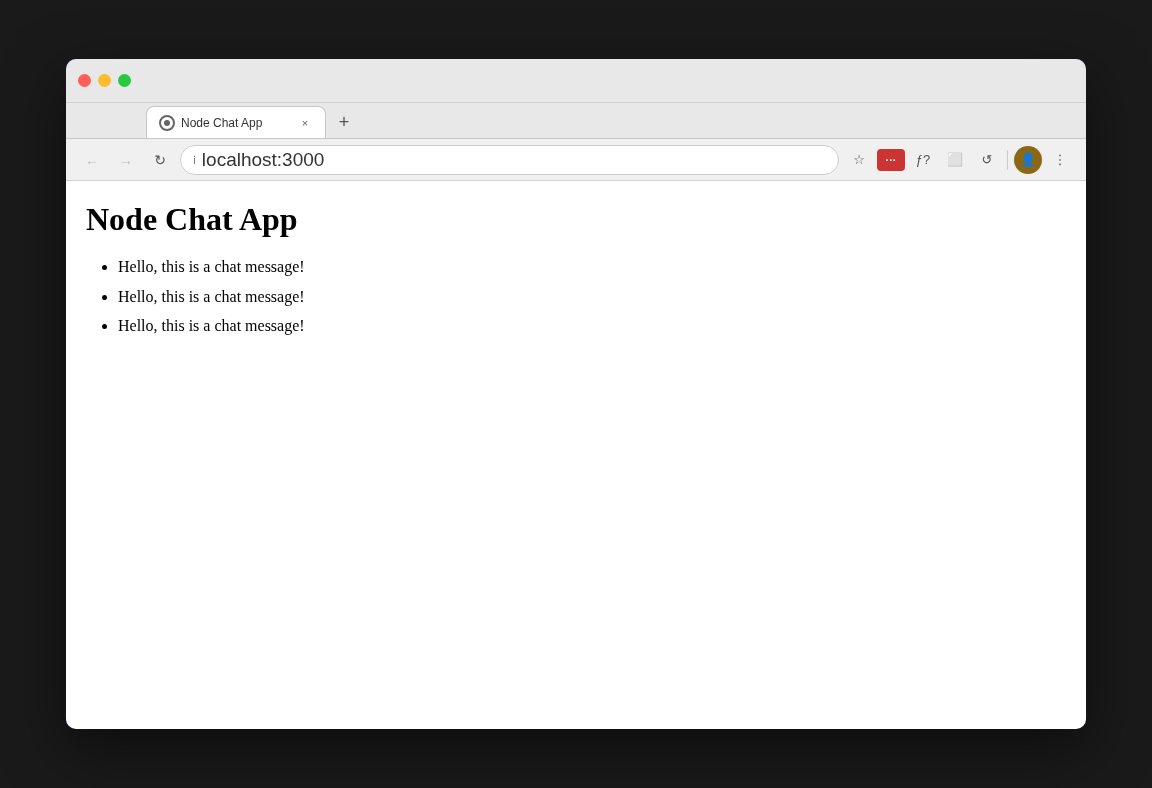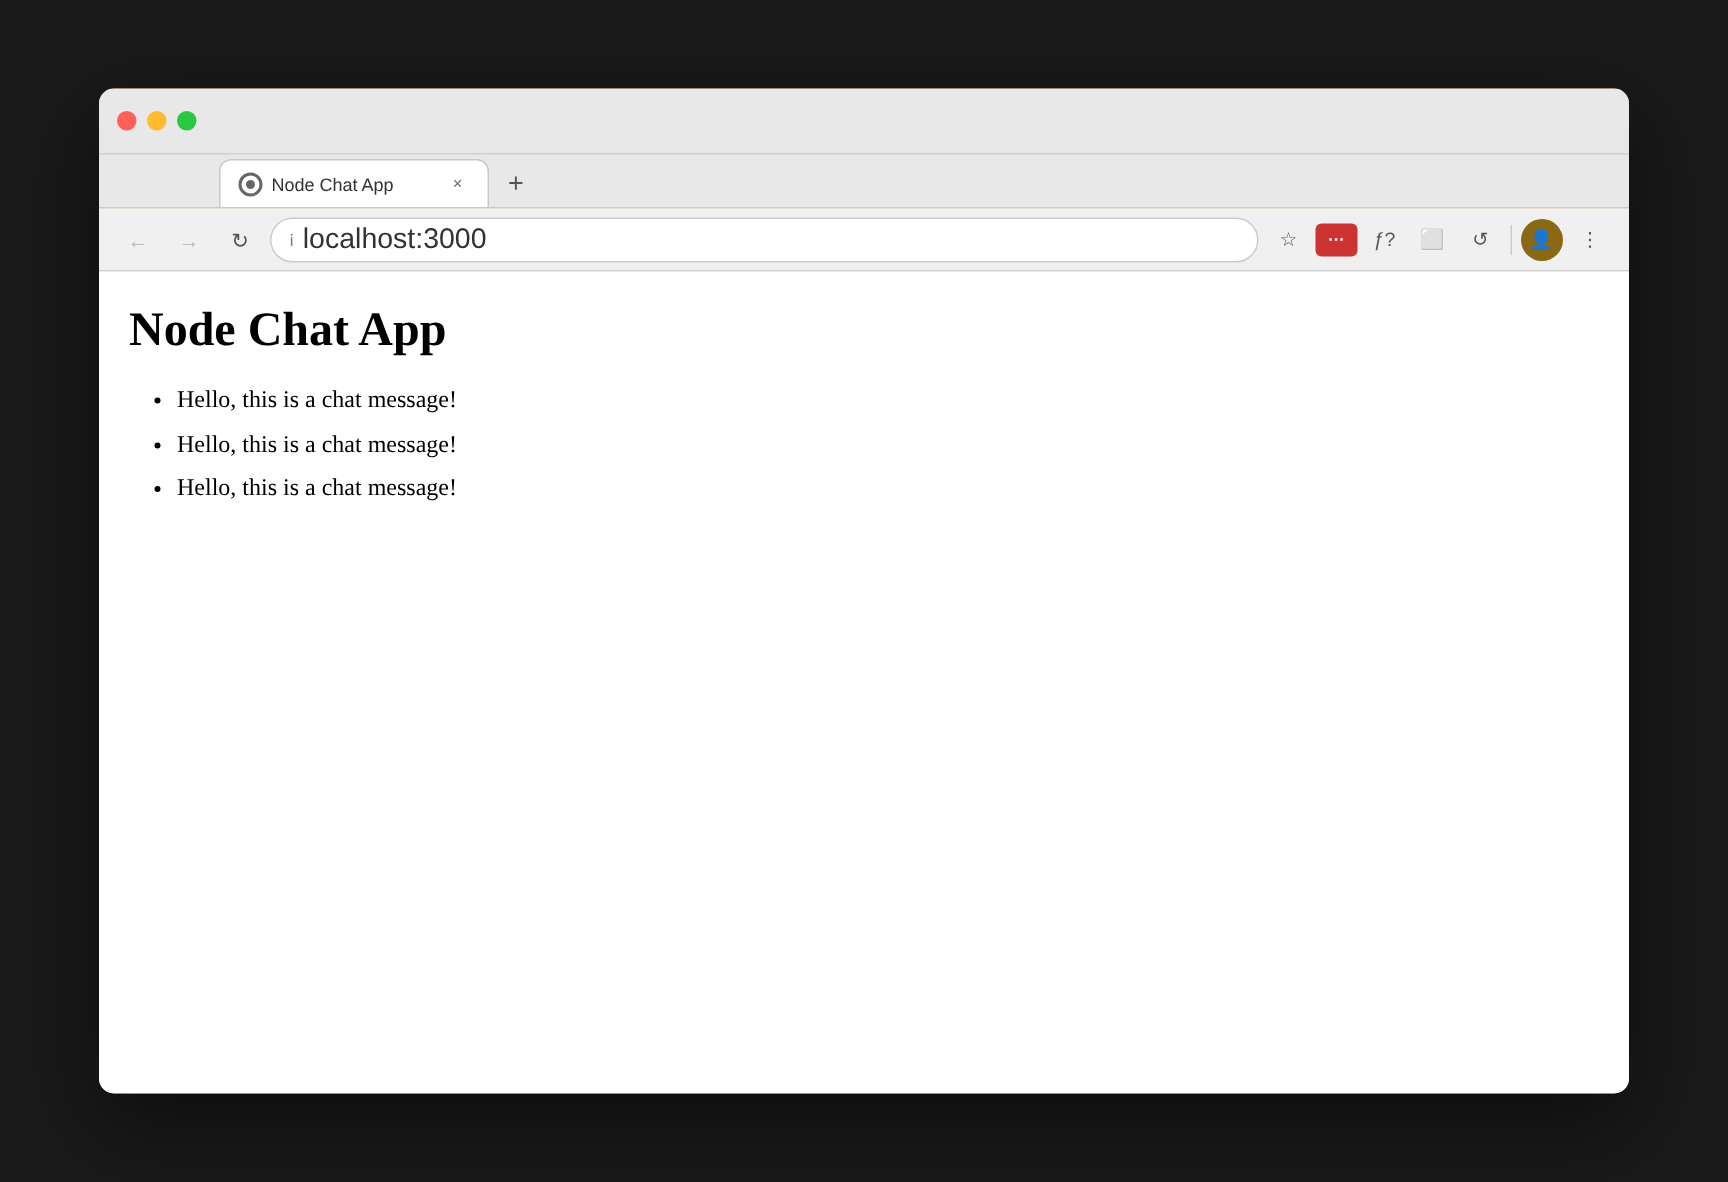--- a/index.html
+++ b/index.html
@@ -9,21 +9,21 @@
       display: flex;
       justify-content: center;
       align-items: center;
       min-height: 100vh;
       font-family: -apple-system, BlinkMacSystemFont, 'Segoe UI', sans-serif;
     }
 
     .browser-window {
       width: 1020px;
       height: 670px;
-      background: #fdba74;
+      background: #6d28d9;
       border-radius: 10px;
       box-shadow: 0 20px 60px rgba(0,0,0,0.5);
       overflow: hidden;
       display: flex;
       flex-direction: column;
     }
 
     
     .title-bar {
       background: #e8e8e8;

